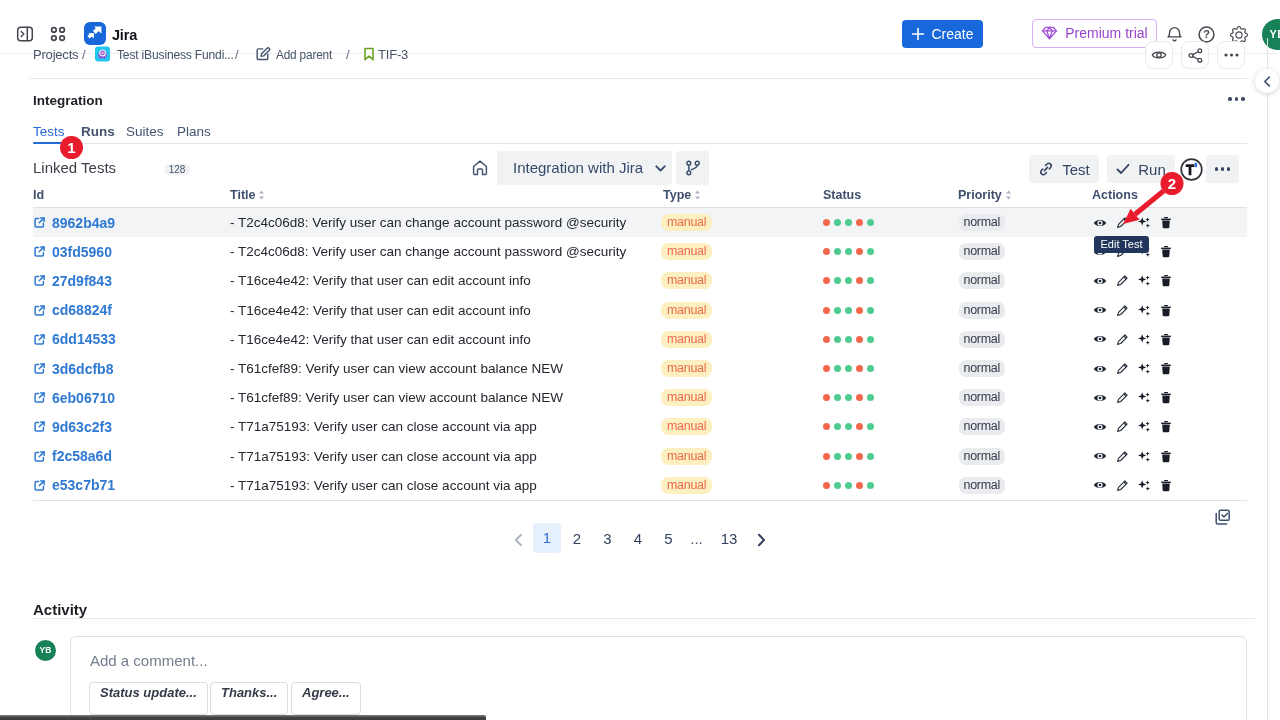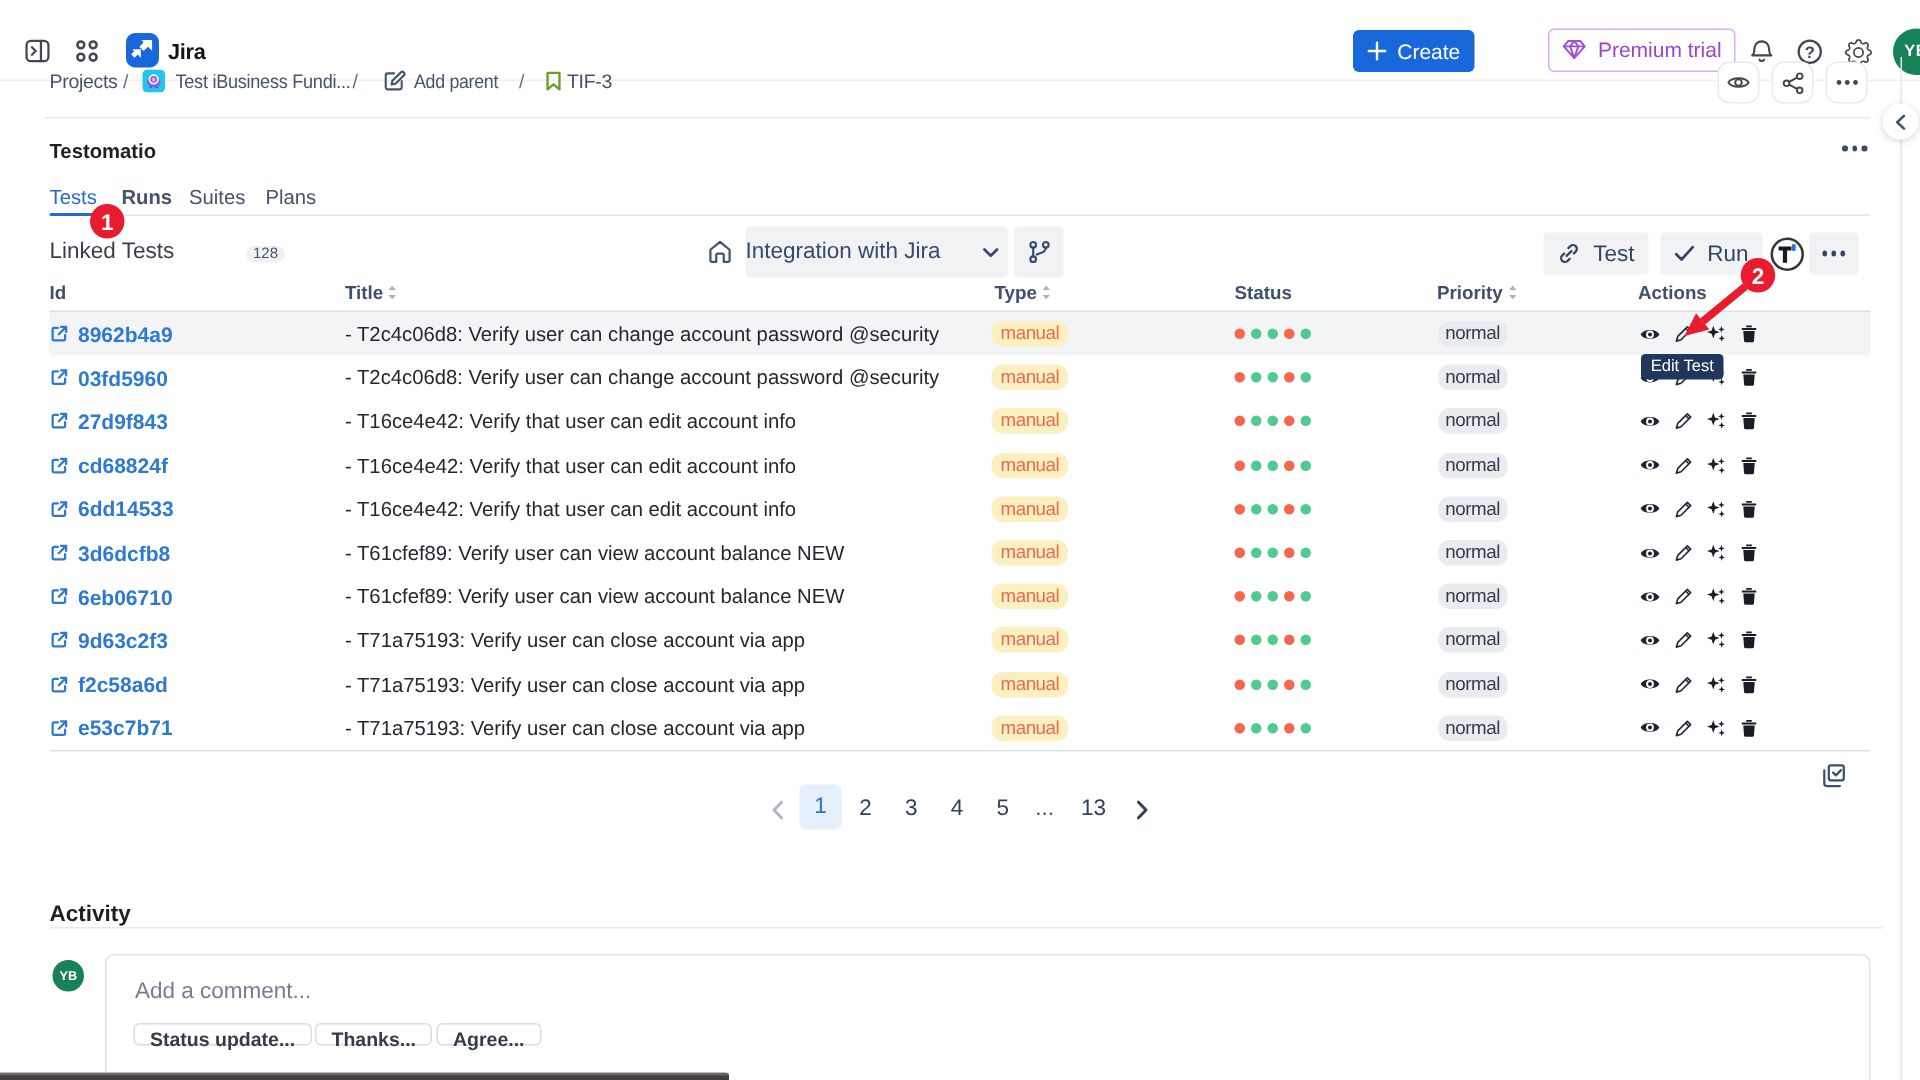--- a/index.html
+++ b/index.html
@@ -45,21 +45,21 @@
 .tab { position:absolute; top:124px; font-size:13.5px; font-weight:500; color:#44546f; }
 #tab-tests { left:33px; color:#2569d4; }
 #tab-runs { left:81px;font-weight:bold; }
 #tab-suites { left:126px; }
 #tab-plans { left:177px; }
 #tabline { position:absolute; left:33px; top:142.5px; width:1214px; height:1px; background:#e4e6ea; }
 #tabsel { position:absolute; left:33px; top:141.5px; width:32px; height:2.5px; background:#2569d4; border-radius:2px; }
 #lt-title { position:absolute; left:33px; top:159px; font-size:15px; color:#3a3f4a; }
 #lt-badge { position:absolute; left:120px; top:163.5px; width:26px; height:11.5px; background:#f0f1f3; border-radius:6px; color:#44546f; font-size:10px; text-align:center; line-height:11.5px;margin-left:44px; }
 #home-ic { position:absolute; left:471px; top:159px; }
-#dd-int { position:absolute; left:497px; top:151px; width:175px; height:34px; background:#f1f2f4; border-radius:3px; font-size:15px; font-weight:500; color:#364a6b; line-height:34px; }
+#dd-int { position:absolute; left:497px; top:151px; width:175px; height:34px; background:#f1f2f4; border-radius:3px; font-size:15px; font-weight:500; color:#364a6b; line-height:34px; padding-left:16px; }
 #dd-int svg { position:absolute; right:6px; top:14px; }
 #btn-branch { position:absolute; left:676px; top:151px; width:33px; height:34px; background:#f1f2f4; border-radius:3px; display:flex; align-items:center; justify-content:center; }
 .toolbtn { position:absolute; top:155px; height:28px; background:#f1f2f4; border-radius:3px; font-size:15px; font-weight:500; color:#344563; display:flex; align-items:center; justify-content:center; gap:8px; }
 #btn-test { left:1029px; width:70px; }
 #btn-run { left:1107px; width:68px; }
 #t-logo { position:absolute; left:1180px; top:158px; width:23px; height:23px; }
 #btn-more { left:1206px; width:33px; }
 #btn-more span { display:flex; gap:2.5px; }
 #btn-more i { width:3.2px; height:3.2px; border-radius:50%; background:#344563; }
 
@@ -92,21 +92,21 @@
 #pg1 { left:533px; top:523px; height:30px; background:#e6effc; border-radius:4px; color:#2e6fd8; line-height:30px; }
 #pg-ell { color:#44546f; }
 #copy-ic { position:absolute; left:1213px; top:508px; }
 
 
 #act-title { position:absolute; left:33px; top:601px; font-size:15px; font-weight:bold; color:#1d2125; }
 #act-line { position:absolute; left:33px; top:618px; width:1222px; height:1px; background:#e6e8eb; }
 #cmt-av { position:absolute; left:35px; top:640px; width:21px; height:21px; border-radius:50%; background:#178158; color:#fff; font-size:8.5px; font-weight:bold; text-align:center; line-height:21px; }
 #cmt-box { position:absolute; left:70px; top:636px; width:1177px; height:90px; border:1px solid #dfe2e7; border-radius:6px; background:#fff; }
 #cmt-ph { position:absolute; left:19px; top:15px; font-size:15px; color:#747e8e; }
-.qbtn { position:absolute; top:45px; height:15px; border:1px solid #d8dce3; border-radius:4px; background:#fff; font-size:13px; font-weight:bold; color:#343b49; line-height:19.5px; padding:0 10px; }
+.qbtn { position:absolute; top:45px; height:33px; border:1px solid #d8dce3; border-radius:4px; background:#fff; font-size:13px; font-weight:bold; color:#343b49; line-height:19.5px; padding:0 10px;font-style:italic; }
 
 #darkbar { position:absolute; left:0; top:715px; width:486px; height:5px; background:linear-gradient(#837d76,#3f3f41 55%); border-top-right-radius:2px; }
 
 
 #anno { position:absolute; left:0; top:0; width:1280px; height:720px; pointer-events:none; z-index:40; }
 </style>
 </head>
 <body>
 
 <div id="topbar">
@@ -197,21 +197,21 @@
 </div>
 
 <div id="panline"></div>
 <div id="vdiv"></div>
 <div id="collapse">
     <svg width="8" height="11" viewBox="0 0 8 11" fill="none" stroke="#44546f" stroke-width="1.7" stroke-linecap="round" stroke-linejoin="round">
       <path d="M6.3 1.2 L1.8 5.5 L6.3 9.8"></path>
     </svg>
   </div>
 
-<div id="tm-title">Testomatio</div>
+<div id="tm-title">Integration</div>
 <div id="tm-dots">
     <span></span>
     <span></span>
     <span></span>
   </div>
 <span class="tab" id="tab-tests">Tests</span>
 <span class="tab" id="tab-runs">Runs</span>
 <span class="tab" id="tab-suites">Suites</span>
 <span class="tab" id="tab-plans">Plans</span>
 <div id="tabline"></div>

